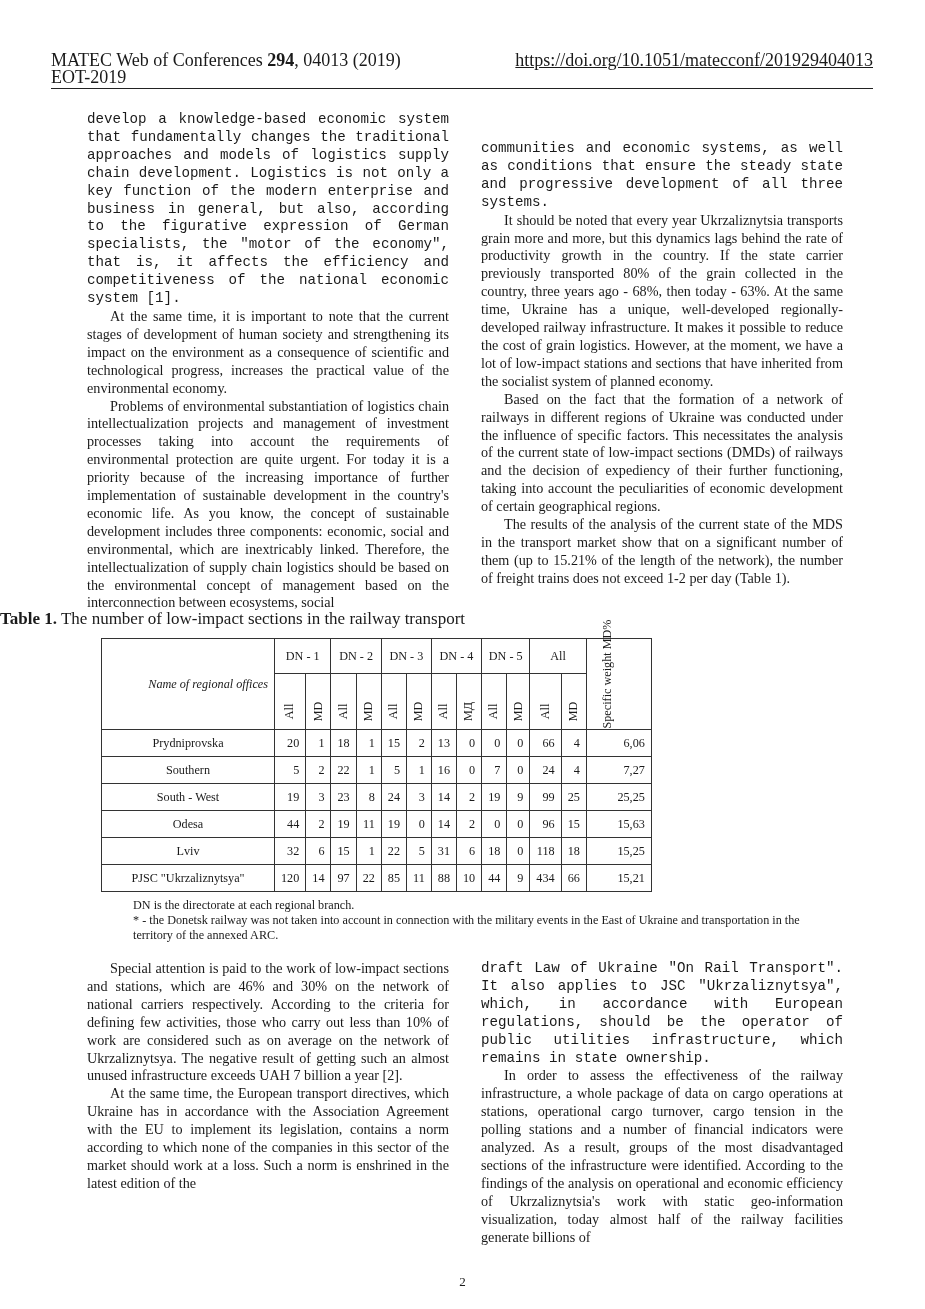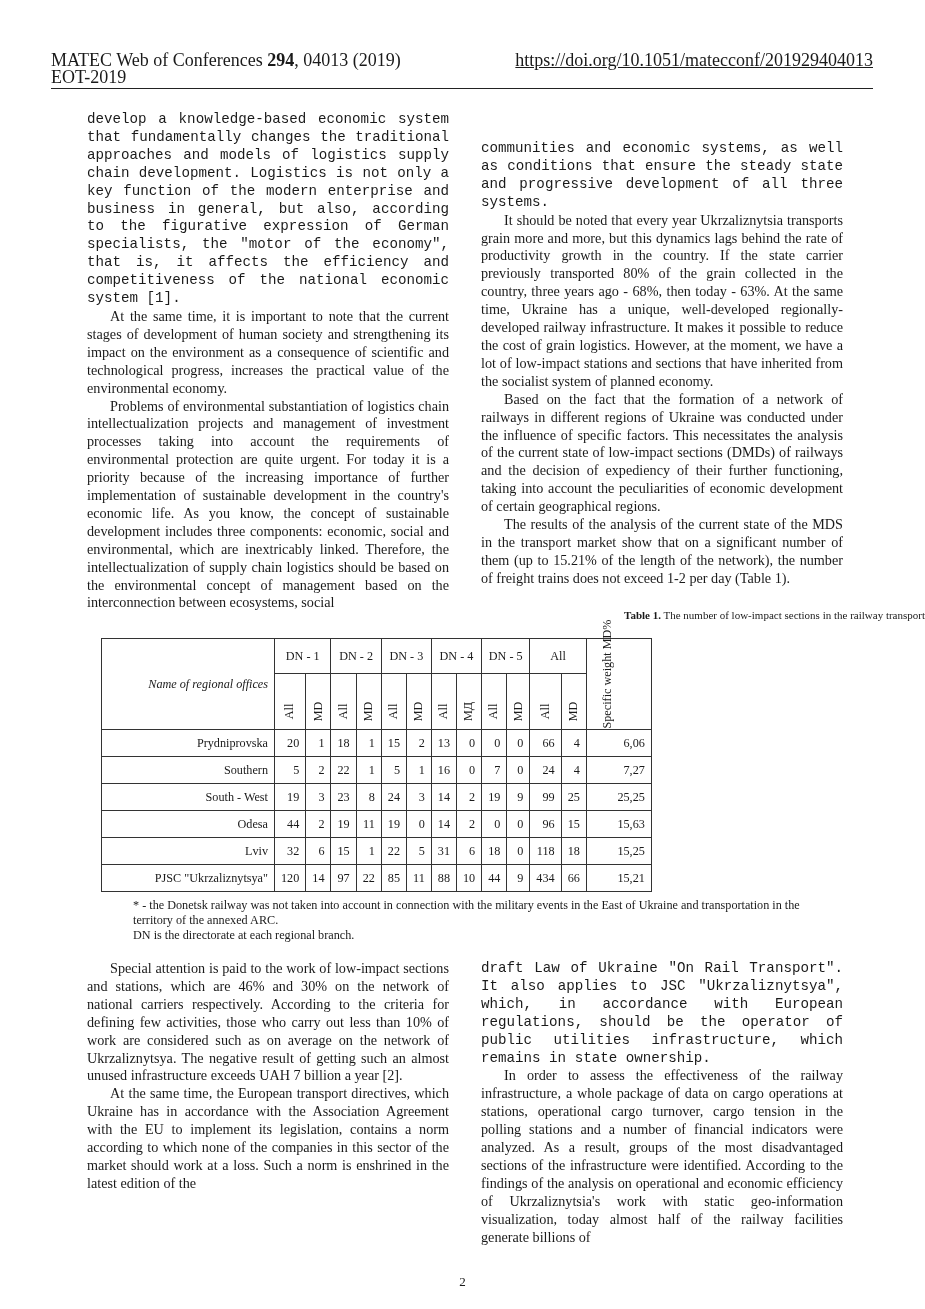--- a/index.html
+++ b/index.html
@@ -11,32 +11,32 @@
   .hdr .conf { clear:left; display:block; }
   .hdr-rule { position:absolute; left:51px; top:88px; width:822px; height:1px; background:#222; }
   .col { position:absolute; width:362px; font-size:14.2px; line-height:17.9px; text-align:justify; }
   .col p { margin:0; text-indent:0; }
   .col p.ind { text-indent:23px; }
   .col p.noind { text-indent:0;font-family:Liberation Mono, monospace; }
   #c1 { left:87px; top:111px; }
   #c2 { left:481px; top:100px;margin-top:40px; }
   #c3 { left:87px; top:960px; }
   #c4 { left:481px; top:960px; }
-  .caption { position:absolute; left:0; width:925px; top:609px; text-align:right; font-size:11px; }
+  .caption { position:absolute; left:0; width:925px; top:609px; text-align:left; font-size:17px; }
   .caption b { font-weight:bold; }
   table.t { position:absolute; left:101px; top:638px; border-collapse:collapse; font-size:12.2px; }
   table.t td, table.t th { border:1px solid #333; font-weight:normal; padding:0 6px; height:26px; }
   table.t th.grp { height:34px; text-align:center; }
   table.t th.sub { height:55px; width:22px; padding:0; vertical-align:bottom; }
   table.t th.sub span { display:inline-block; transform:rotate(-90deg); transform-origin:center; white-space:nowrap; margin-bottom:10px; }
   table.t th.name { text-align:right; width:160px;font-style:italic; }
   table.t th.sw { width:40px; padding:0; }
   table.t th.sw div { transform:rotate(-90deg); white-space:nowrap; line-height:13px; font-size:12.2px; text-align:left; width:88px; margin-left:-24px; }
   table.t td.num { text-align:right; }
-  table.t td.nm { text-align:right; }
+  table.t td.nm { text-align:center; }
   .foot { position:absolute; left:133px; top:898px; width:700px; font-size:12.2px; line-height:15px; }
   .pgno { position:absolute; left:0; width:925px; top:1274px; text-align:center; font-size:13px; }
 </style>
 </head>
 <body>
 
 <div class="hdr">
   <span class="l"><span>MATEC Web of Conferences </span><b>294</b><span>, 04013 (2019)</span></span>
   <span class="r">https://doi.org/10.1051/matecconf/201929404013</span>
   <span class="conf">EOT-2019</span>
@@ -181,22 +181,22 @@
         <td class="num">44</td>
         <td class="num">9</td>
         <td class="num">434</td>
         <td class="num">66</td>
         <td class="num">15,21</td>
       </tr>
     </tbody>
 </table>
 
 <div class="foot">
+  <div>DN is the directorate at each regional branch.</div>
   <div>* - the Donetsk railway was not taken into account in connection with the military events in the East of Ukraine and transportation in the territory of the annexed ARC.</div>
-  <div>DN is the directorate at each regional branch.</div>
 </div>
 
 <div class="col" id="c3">
   <p class="ind">Special attention is paid to the work of low-impact sections and stations, which are 46% and 30% on the network of national carriers respectively. According to the criteria for defining few activities, those who carry out less than 10% of work are considered such as on average on the network of Ukrzaliznytsya. The negative result of getting such an almost unused infrastructure exceeds UAH 7 billion a year [2].</p>
   <p class="ind">At the same time, the European transport directives, which Ukraine has in accordance with the Association Agreement with the EU to implement its legislation, contains a norm according to which none of the companies in this sector of the market should work at a loss. Such a norm is enshrined in the latest edition of the</p>
 </div>
 
 <div class="col" id="c4">
   <p class="noind">draft Law of Ukraine "On Rail Transport". It also applies to JSC "Ukrzaliznytsya", which, in accordance with European regulations, should be the operator of public utilities infrastructure, which remains in state ownership.</p>
   <p class="ind">In order to assess the effectiveness of the railway infrastructure, a whole package of data on cargo operations at stations, operational cargo turnover, cargo tension in the polling stations and a number of financial indicators were analyzed. As a result, groups of the most disadvantaged sections of the infrastructure were identified. According to the findings of the analysis on operational and economic efficiency of Ukrzaliznytsia's work with static geo-information visualization, today almost half of the railway facilities generate billions of</p>

